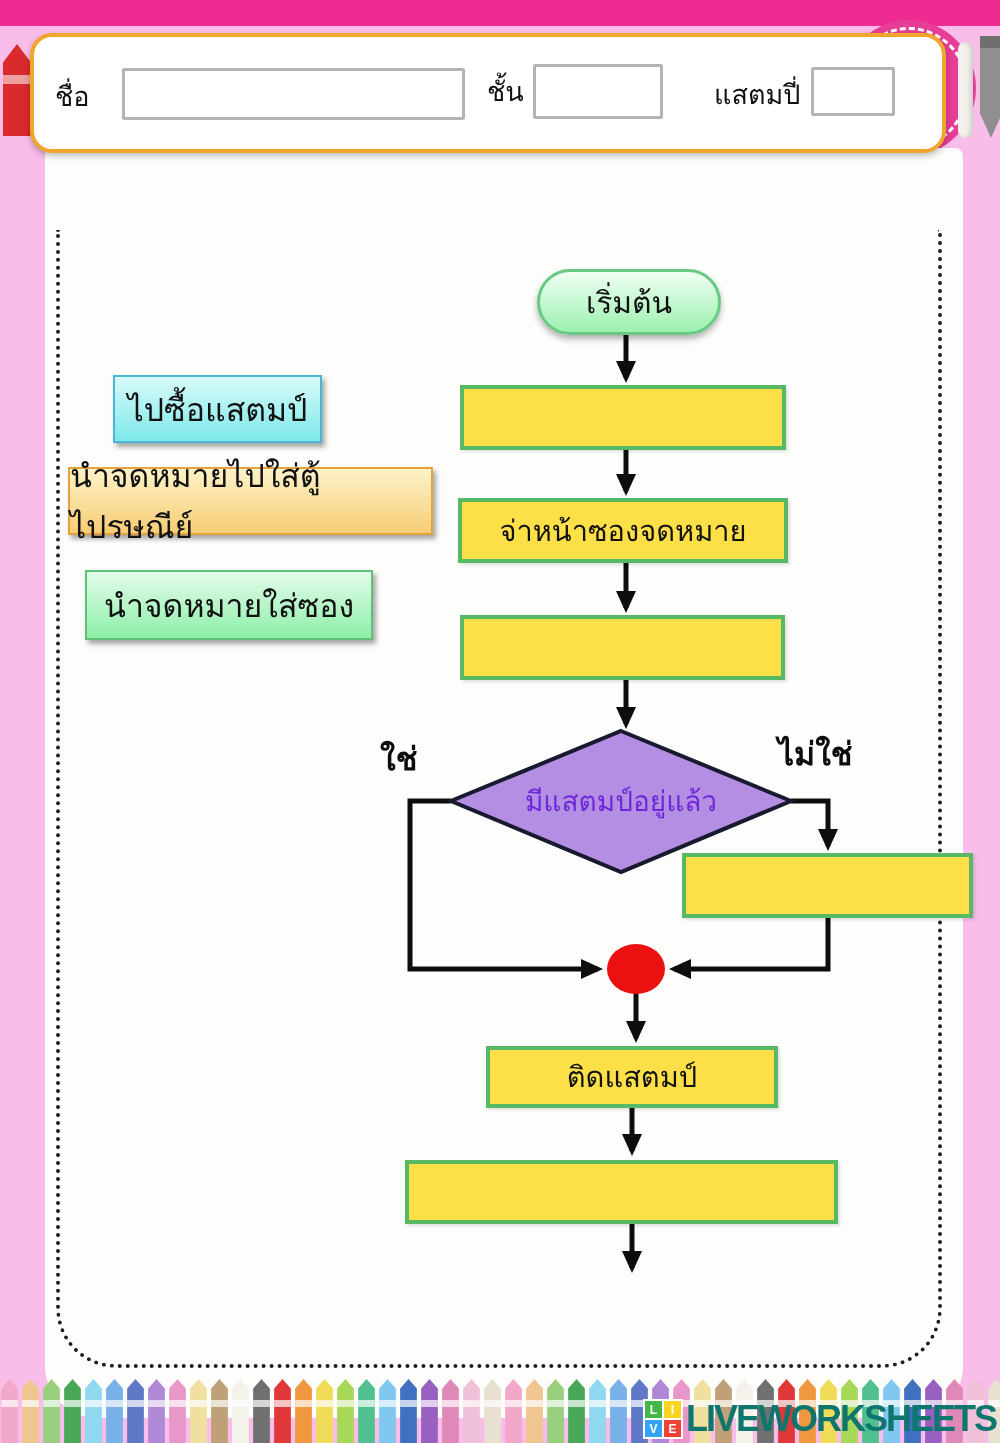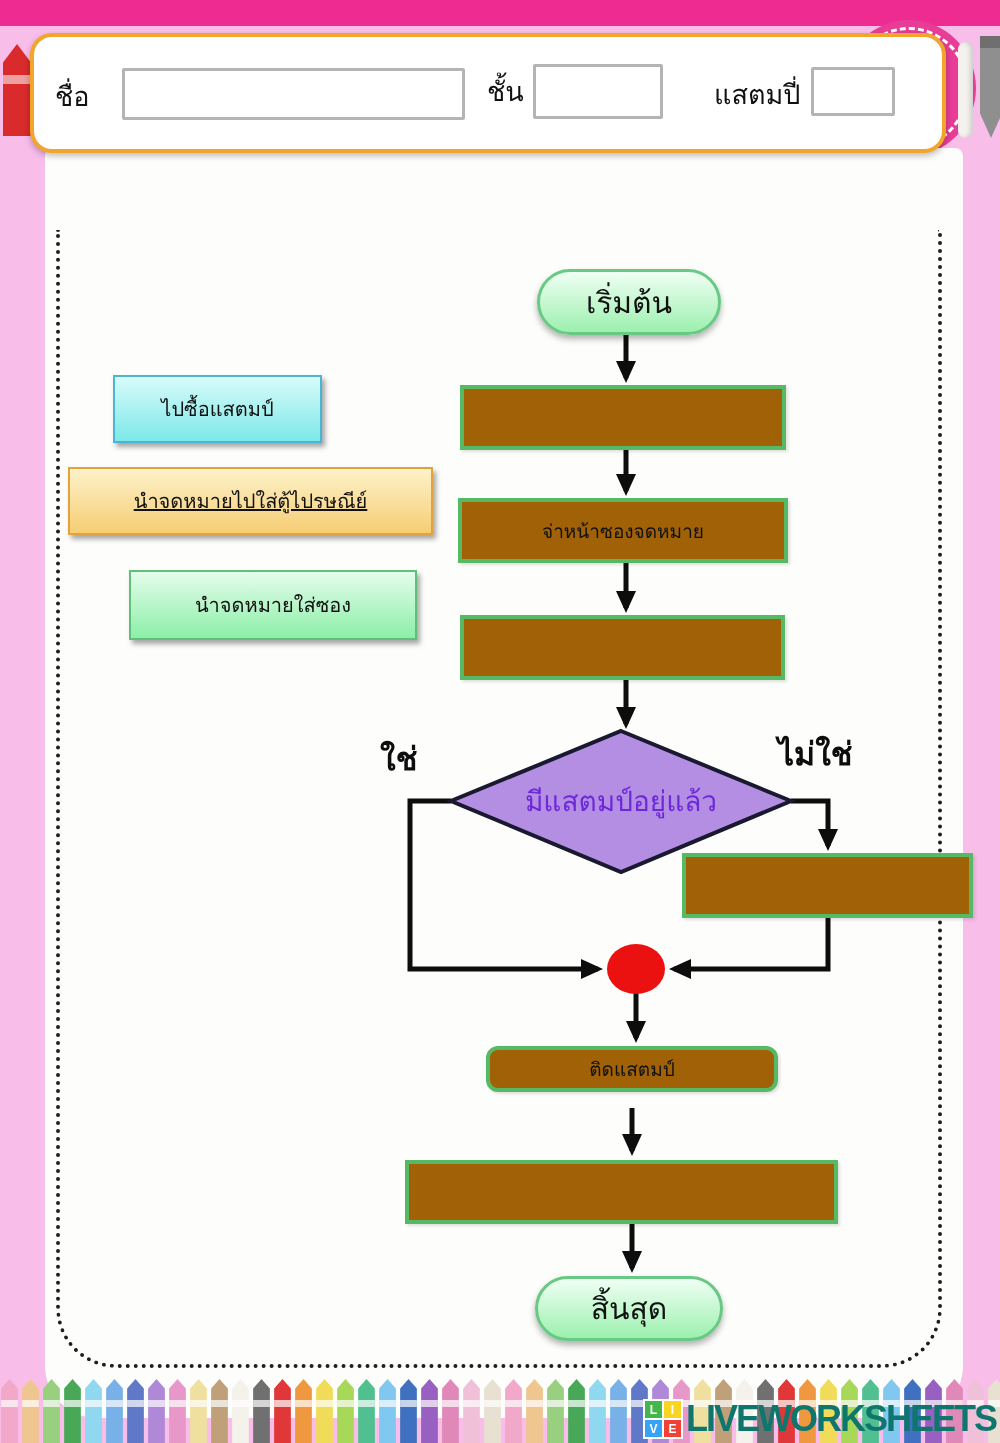--- a/index.html
+++ b/index.html
@@ -39,40 +39,40 @@
     border:4px dotted #1f1f1f;border-top:none;border-radius:0 0 60px 60px;box-sizing:border-box;}
 
   
   .instruction{position:absolute;left:50px;top:165px;width:915px;height:58px;box-sizing:border-box;
     background:linear-gradient(to bottom,#cdeffc,#8fd5f3);
     border-top:3px dashed #69b7dd;border-bottom:3px dashed #69b7dd;
     color:#1b3a60;font-size:27px;font-weight:600;line-height:52px;padding-left:16px;}
 
   
   .drag-label{position:absolute;display:flex;align-items:center;justify-content:center;
-    font-size:20px;color:#111;box-shadow:3px 4px 5px rgba(0,0,0,.35);cursor:grab;box-sizing:border-box;}
+    font-size:32px;color:#111;box-shadow:3px 4px 5px rgba(0,0,0,.35);cursor:grab;box-sizing:border-box;}
   #lbl0{left:113px;top:375px;width:209px;height:68px;}
   #lbl1{left:68px;top:467px;width:365px;height:68px;}
   #lbl2{left:85px;top:570px;width:288px;height:70px;}
   #lbl3{left:87px;top:682px;width:288px;height:70px;}
 
   
-  .flow-rect{position:absolute;background:#a16207;border:4px solid #57b964;box-sizing:border-box;
-    display:flex;align-items:center;justify-content:center;font-size:19px;color:#111;
+  .flow-rect{position:absolute;background:#fde047;border:4px solid #57b964;box-sizing:border-box;
+    display:flex;align-items:center;justify-content:center;font-size:29px;color:#111;
     box-shadow:2px 2px 3px rgba(0,0,0,.12);}
   .terminal{position:absolute;display:flex;align-items:center;justify-content:center;
     background:linear-gradient(to bottom,#f0fff4,#9cf0ae);border:3px solid #67c983;border-radius:36px;
     font-size:30px;color:#111;box-shadow:0 4px 6px rgba(0,0,0,.3);box-sizing:border-box;}
   #node-start{left:537px;top:269px;width:184px;height:66px;}
   #node-end{left:535px;top:1276px;width:188px;height:65px;}
   #slot1{left:460px;top:385px;width:326px;height:65px;}
   #node-address{left:458px;top:498px;width:330px;height:65px;}
   #slot2{left:460px;top:615px;width:325px;height:65px;}
   #slot3{left:682px;top:853px;width:291px;height:65px;}
-  #node-stamp{left:486px;top:1046px;width:292px;height:46px;border-radius:12px;}
+  #node-stamp{left:486px;top:1046px;width:292px;height:62px;}
   #slot4{left:405px;top:1160px;width:433px;height:64px;}
 
   .decision-text{position:absolute;left:451px;top:771px;width:340px;height:60px;
     display:flex;align-items:center;justify-content:center;font-size:28px;color:#6d28d9;}
   .branch-label{position:absolute;font-size:32px;font-weight:bold;color:#0d0d0d;}
   #yes-label{left:380px;top:733px;}
   #no-label{left:778px;top:728px;}
 
   .flow-svg{position:absolute;left:0;top:0;width:1000px;height:1443px;pointer-events:none;}
 
@@ -130,22 +130,22 @@
   <div class="header-box"></div>
   <div class="hfield-label" style="left:55px;top:75px;">ชื่อ</div>
   <input class="hinput" style="left: 122px; top: 68px; width: 343px; height: 52px;">
   <div class="hfield-label" style="left:487px;top:70px;">ชั้น</div>
   <input class="hinput" style="left: 533px; top: 64px; width: 130px; height: 55px;">
   <div class="hfield-label" style="left:714px;top:73px;">แสตมปี่</div>
   <input class="hinput" style="left: 811px; top: 67px; width: 84px; height: 49px;">
 
 
   <div class="drag-label" id="lbl0" style="background: linear-gradient(rgb(216, 251, 250), rgb(125, 232, 232)); border: 2px solid rgb(74, 181, 213);">ไปซื้อแสตมป์</div>
-  <div class="drag-label" id="lbl1" style="background: linear-gradient(rgb(253, 242, 201), rgb(246, 205, 116)); border: 2px solid rgb(227, 162, 60); text-decoration: underline;">นำจดหมายไปใส่ตู้ไปรษณีย์</div>
-  <div class="drag-label" id="lbl2" style="background: linear-gradient(rgb(228, 252, 235), rgb(140, 239, 168)); border: 2px solid rgb(97, 192, 119); margin-left: 44px;">นำจดหมายใส่ซอง</div>
+  <div class="drag-label" id="lbl1" style="background: linear-gradient(rgb(253, 242, 201), rgb(246, 205, 116)); border: 2px solid rgb(227, 162, 60);">นำจดหมายไปใส่ตู้ไปรษณีย์</div>
+  <div class="drag-label" id="lbl2" style="background: linear-gradient(rgb(228, 252, 235), rgb(140, 239, 168)); border: 2px solid rgb(97, 192, 119);">นำจดหมายใส่ซอง</div>
 
   <svg class="flow-svg">
     <defs>
       <marker id="arw" markerUnits="userSpaceOnUse" markerWidth="24" markerHeight="22" refX="17" refY="10" orient="auto">
         <polygon points="0,0 22,10 0,20" fill="#0d0d0d"></polygon>
       </marker>
     </defs>
     <g stroke="#0d0d0d" stroke-width="5" fill="none">
       <polyline points="626,335 626,378" marker-end="url(#arw)"></polyline>
       <polyline points="626,450 626,491" marker-end="url(#arw)"></polyline>
@@ -165,21 +165,20 @@
   <div class="terminal" id="node-start">เริ่มต้น</div>
   <div class="flow-rect" id="slot1"></div>
   <div class="flow-rect" id="node-address">จ่าหน้าซองจดหมาย</div>
   <div class="flow-rect" id="slot2"></div>
   <div class="decision-text">มีแสตมป์อยู่แล้ว</div>
   <div class="branch-label" id="yes-label">ใช่</div>
   <div class="branch-label" id="no-label">ไม่ใช่</div>
   <div class="flow-rect" id="slot3"></div>
   <div class="flow-rect" id="node-stamp">ติดแสตมป์</div>
   <div class="flow-rect" id="slot4"></div>
-  <div class="terminal" id="node-end">สิ้นสุด</div>
 
   <div class="crayons">
       <div class="crayon" style="background: rgb(242, 168, 200);">
         <i></i>
       </div>
       <div class="crayon" style="background: rgb(240, 198, 144);">
         <i></i>
       </div>
       <div class="crayon" style="background: rgb(152, 208, 128);">
         <i></i>

